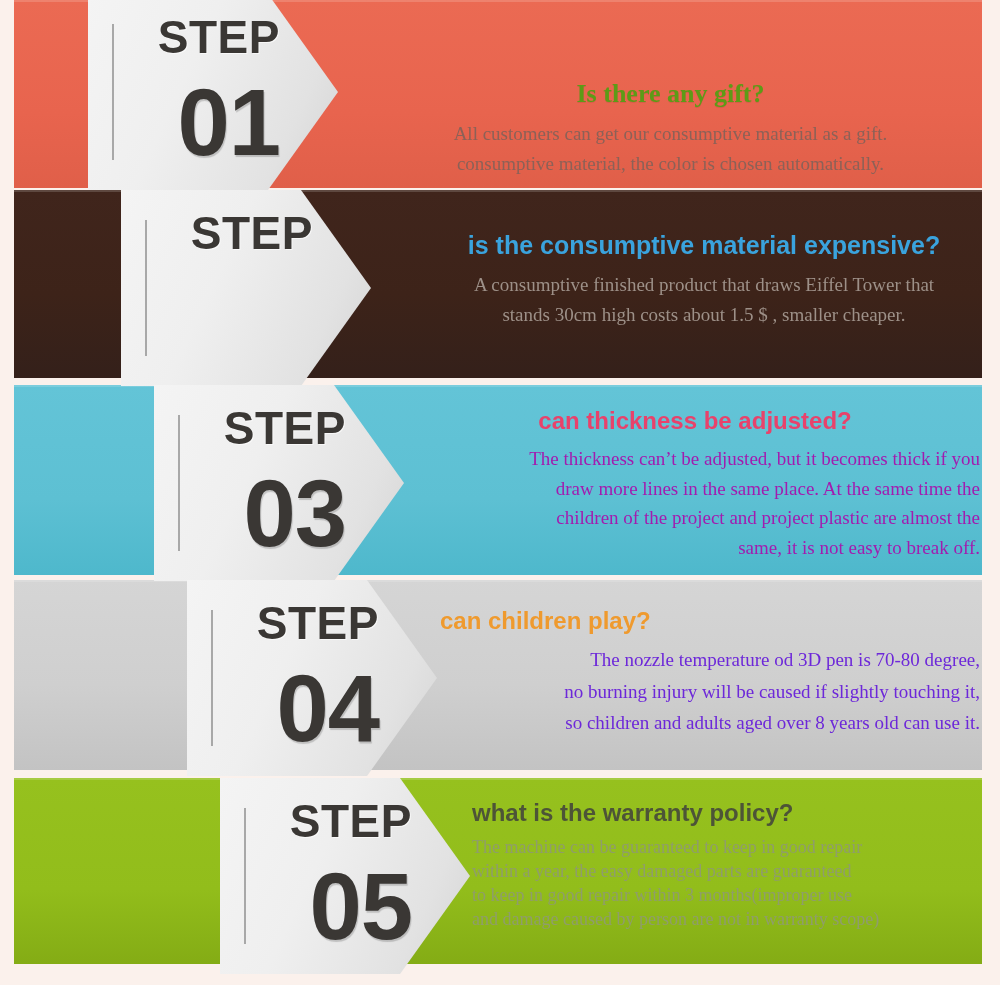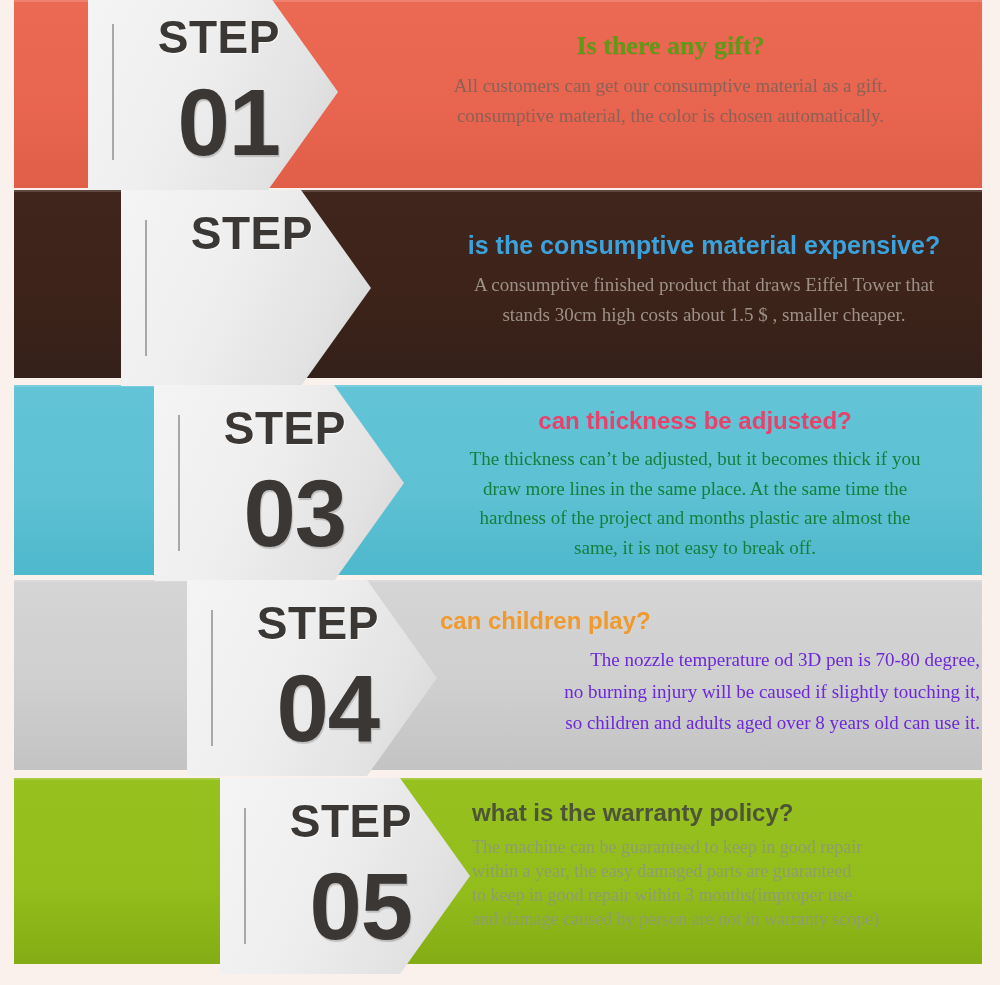--- a/index.html
+++ b/index.html
@@ -123,20 +123,21 @@
   }
 
   
   .copy-1 { left: 358px; top: 32px; width: 625px; }
   .copy-1 .q-title {
     font-family: "Liberation Serif", serif;
     font-size: 26px;
     color: #5d9b16;
     text-align: center;
     text-shadow: 0 1px 0 rgba(0,0,0,0.08);
+    margin-top: 48px;
   }
   .copy-1 .q-body { color: #8c6157; text-align: center; }
 
   
   .copy-2 { left: 408px; top: 232px; width: 592px; }
   .copy-2 .q-title {
     font-family: "Liberation Sans", sans-serif;
     font-size: 25px;
     color: #3aa3dd;
     text-align: center;
@@ -144,21 +145,21 @@
   .copy-2 .q-body { color: #9d9088; text-align: center; }
 
   
   .copy-3 { left: 410px; top: 408px; width: 570px; }
   .copy-3 .q-title {
     font-family: "Liberation Sans", sans-serif;
     font-size: 24px;
     color: #e8426b;
     text-align: center;
   }
-  .copy-3 .q-body { color: #15803d; text-align: center; line-height: 1.55; }
+  .copy-3 .q-body { color: #a21caf; text-align: right; line-height: 1.55; }
 
   
   .copy-4 { left: 440px; top: 608px; width: 540px; }
   .copy-4 .q-title {
     font-family: Liberation Sans, sans-serif;
     font-size: 24px;
     color: #ef9a2e;
     text-align: left;
   }
   .copy-4 .q-body { color: #6d28d9; text-align: right; line-height: 1.66; }
@@ -257,21 +258,21 @@
         <span class="ln">A consumptive finished product that draws Eiffel Tower that</span>
         <span class="ln">stands 30cm high costs about 1.5 $ , smaller cheaper.</span>
       </p>
   </div>
 
   <div class="copy copy-3">
     <p class="q-title">can thickness be adjusted?</p>
     <p class="q-body">
         <span class="ln">The thickness can’t be adjusted, but it becomes thick if you</span>
         <span class="ln">draw more lines in the same place. At the same time the</span>
-        <span class="ln">hardness of the project and months plastic are almost the</span>
+        <span class="ln">children of the project and project plastic are almost the</span>
         <span class="ln">same, it is not easy to break off.</span>
       </p>
   </div>
 
   <div class="copy copy-4">
     <p class="q-title">can children play?</p>
     <p class="q-body">
         <span class="ln">The nozzle temperature od 3D pen is 70-80 degree,</span>
         <span class="ln">no burning injury will be caused if slightly touching it,</span>
         <span class="ln">so children and adults aged over 8 years old can use it.</span>

